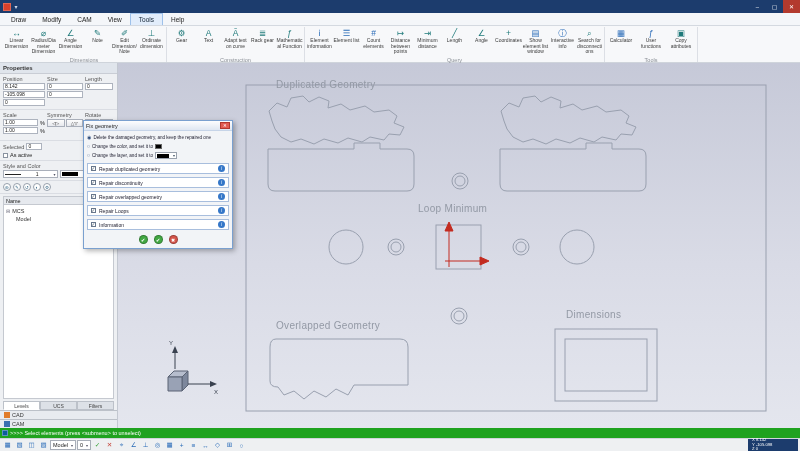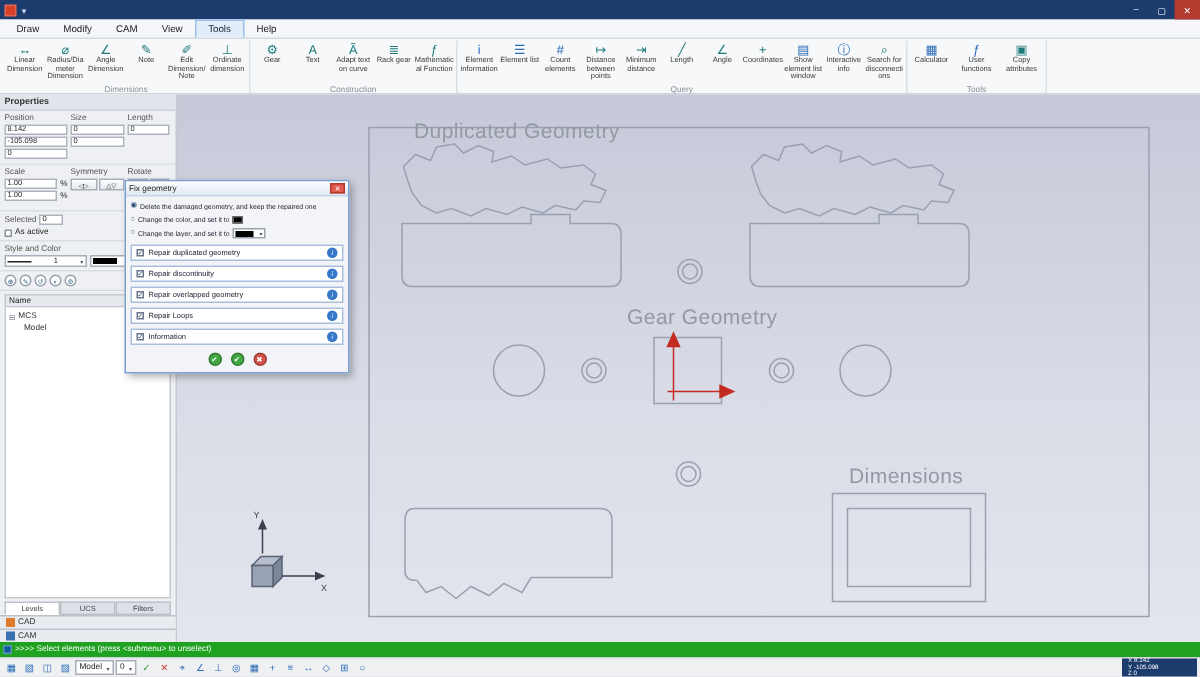--- a/index.html
+++ b/index.html
@@ -57,21 +57,21 @@
   .p-tabs { display:flex; height:9px; margin:2px 3px 0 3px; flex:none; }
   .p-tab { flex:1; border:1px solid #bcc1c9; background:#dde1e7; font-size:5px; display:flex; align-items:center; justify-content:center; color:#444; }
   .p-tab.active { background:#fff; border-bottom-color:#fff; }
   .mode-bar { height:9px; display:flex; align-items:center; gap:2px; padding:0 4px; font-size:5.5px; border-top:1px solid #bcc1c9; background:#e8ebf0; color:#333; flex:none; }
   .mode-ico { width:6px; height:6px; flex:none; }
   .cad-ico { background:#e07b2a; }
   .cam-ico { background:#3a6fb0; }
 
   
   .canvas { flex:1; position:relative; background:linear-gradient(180deg,#c6c9d8 0%, #d9dbe6 55%, #e4e6ee 100%); overflow:hidden; }
-  .cv-label { position:absolute; font-size:14px; color:#9399a5; letter-spacing:0.3px; white-space:nowrap; }
+  .cv-label { position:absolute; font-size:10px; color:#9399a5; letter-spacing:0.3px; white-space:nowrap; }
   svg.cv { position:absolute; left:0; top:0; }
 
   
   .dialog { position:absolute; left:83px; top:57px; width:150px; background:#f2f4f7; border:1px solid #7aa0cf; box-shadow:2px 2px 5px rgba(0,0,0,.3); z-index:20; font-size:5px; }
   .dlg-title { height:10px; background:linear-gradient(#fdfdfe,#dfe7f2); border-bottom:1px solid #c6d4e8; display:flex; align-items:center; padding:0 2px; }
   .dlg-title-text { flex:1; font-size:5.5px; color:#222; }
   .dlg-close { width:10px; height:7px; background:#e15b51; color:#fff; font-size:4.5px; display:flex; align-items:center; justify-content:center; border:1px solid #b3382e; }
   .dlg-body { padding:2px 3px 1px 3px; }
   .radio-row { display:flex; align-items:center; gap:2px; height:9px; }
   .radio-glyph { font-size:5px; color:#2a4a7a; line-height:5px; }
@@ -407,21 +407,22 @@
         <line x1="57" y1="306" x2="57" y2="288" stroke="#39414f" stroke-width="1"></line>
         <polygon points="54,290 60,290 57,283" fill="#39414f"></polygon>
         <line x1="70" y1="321" x2="94" y2="321" stroke="#39414f" stroke-width="1"></line>
         <polygon points="92,318 92,324 99,321" fill="#39414f"></polygon>
         <text x="51" y="282" font-size="6" fill="#39414f">Y</text>
         <text x="96" y="331" font-size="6" fill="#39414f">X</text>
       </g>
     </svg>
 
     <div class="cv-label" style="left:158px;top:16px">Duplicated Geometry</div>
-    <div class="cv-label" style="left:300px;top:140px">Gear Geometry</div>
+    <div class="cv-label" style="left:300px;top:140px">Loop Minimum</div>
+    <div class="cv-label" style="left:158px;top:257px">Overlapped Geometry</div>
     <div class="cv-label" style="left:448px;top:246px">Dimensions</div>
   </div>
 
   <div class="dialog">
     <div class="dlg-title">
       <span class="dlg-title-text">Fix geometry</span>
       <span class="dlg-close">✕</span>
     </div>
     <div class="dlg-body">
 

